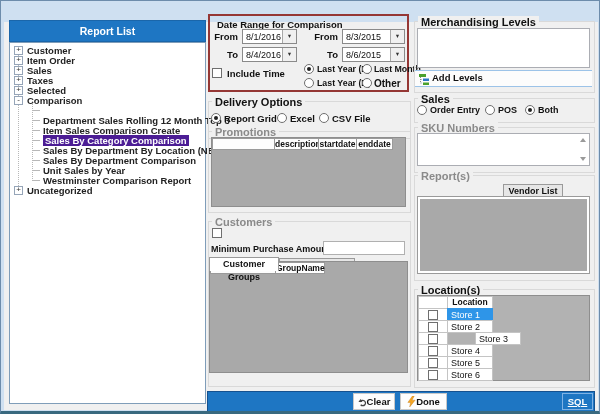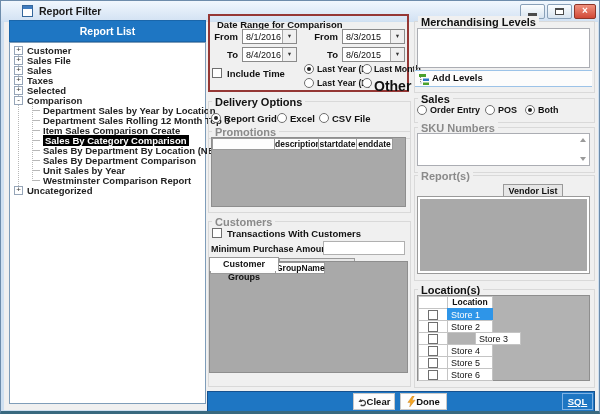--- a/index.html
+++ b/index.html
@@ -14,21 +14,21 @@
   .minglyph{position:absolute;left:7px;top:8px;width:9px;height:3px;background:#4a4a4a;}
   .maxglyph{position:absolute;left:7px;top:3px;width:9px;height:7px;border:1px solid #4a4a4a;border-top:2px solid #4a4a4a;box-sizing:border-box;background:#fff;}
   .client{left:3px;top:21px;width:594px;height:388px;background:#f0f0f0;}
   
   .rl-header{left:8px;top:19px;width:197px;height:22px;background:#1e76c3;border:1px solid #1a66aa;box-sizing:border-box;color:#fff;font-size:10.5px;font-weight:bold;text-align:center;line-height:20px;}
   .treebox{left:8px;top:41px;width:197px;height:362px;background:#fff;border:1px solid #7f9db9;box-sizing:border-box;}
   .ti{position:absolute;font-size:9.5px;font-weight:bold;color:#222;white-space:nowrap;}
   .exp{position:absolute;width:9px;height:9px;border:1px solid #96a5b8;background:#fff;box-sizing:border-box;font-size:8px;line-height:6px;text-align:center;color:#333;font-weight:normal;}
   .dash{position:absolute;width:8px;height:1px;background:#b8b8b8;}
   .vline{position:absolute;width:0;border-left:1px dotted #b8b8b8;}
-  .sel-item{background:#000000;color:#fff;padding:0 2px;}
+  .sel-item{background:#4c1d95;color:#fff;padding:0 2px;}
   
   .gbox{position:absolute;border:1px solid #d9d9d9;}
   .glabel{position:absolute;font-size:11px;font-weight:bold;color:#111;background:#f0f0f0;padding:0 3px;white-space:nowrap;}
   .gray{color:#8a8a8a;}
   .lbl{position:absolute;font-size:9.5px;font-weight:bold;color:#111;white-space:nowrap;}
   .redbox{position:absolute;border:2px solid #953735;box-sizing:border-box;}
   
   .rd{position:absolute;width:10px;height:10px;border:1px solid #6f6f6f;border-radius:50%;background:#fff;box-sizing:border-box;}
   .rd.sel::after{content:"";position:absolute;left:2px;top:2px;width:4px;height:4px;border-radius:50%;background:#222;}
   .cb{position:absolute;width:10px;height:10px;border:1px solid #6f6f6f;background:#fff;box-sizing:border-box;}
@@ -53,55 +53,43 @@
   .footer{left:206px;top:390px;width:388px;height:21px;background:#1e76c3;border:1px solid #15518f;box-sizing:border-box;}
   .fbtn{position:absolute;top:2px;height:17px;background:#fdfdfd;border:1px solid #c8c8c8;box-sizing:border-box;font-size:9.5px;font-weight:bold;color:#111;text-align:center;line-height:15px;}
   .sqlbtn{position:absolute;top:2px;height:17px;border:1px solid #7fb2e5;box-sizing:border-box;font-size:9.5px;font-weight:bold;color:#fff;text-decoration:underline;text-align:center;line-height:15px;}
   .icon-inline{display:inline-block;vertical-align:-2px;}
 </style>
 </head>
 <body>
 
 <div class="win">
 
-  <div class="a titlebar">
-    <div class="a title-ico"></div>
-    <div class="a title-txt">Report Filter</div>
-    <div class="a wbtn" style="left:519px;width:25px;">
-        <span class="minglyph"></span>
-      </div>
-    <div class="a wbtn" style="left:546px;width:25px;">
-        <span class="maxglyph"></span>
-      </div>
-    <div class="a wbtn close" style="left:573px;width:22px;"><span>×</span></div>
-  </div>
 
   <div class="a client"></div>
 
   <div class="a rl-header">Report List</div>
   <div class="a treebox"></div>
 
   <div class="a vline" style="left:17px;top:50px;height:139px;"></div>
   <div class="a vline" style="left:31px;top:100px;height:78px;"></div>
 
   <div class="exp" style="left:13px;top:45px;">+</div>
   <div class="ti" style="left:26px;top:44px;">Customer</div>
   <div class="exp" style="left:13px;top:55px;">+</div>
-  <div class="ti" style="left:26px;top:54px;">Sales File</div>
+  <div class="ti" style="left:26px;top:54px;">Item Order</div>
   <div class="exp" style="left:13px;top:65px;">+</div>
   <div class="ti" style="left:26px;top:64px;">Sales</div>
   <div class="exp" style="left:13px;top:75px;">+</div>
   <div class="ti" style="left:26px;top:74px;">Taxes</div>
   <div class="exp" style="left:13px;top:85px;">+</div>
   <div class="ti" style="left:26px;top:84px;">Selected</div>
   <div class="exp" style="left:13px;top:95px;">-</div>
   <div class="ti" style="left:26px;top:94px;">Comparison</div>
 
   <div class="dash" style="left:31px;top:109px;"></div>
-  <div class="ti" style="left:42px;top:104px;">Department Sales by Year by Location</div>
   <div class="dash" style="left:31px;top:119px;"></div>
   <div class="ti" style="left:42px;top:114px;">Department Sales Rolling 12 Month Top 3</div>
   <div class="dash" style="left:31px;top:129px;"></div>
   <div class="ti" style="left:42px;top:124px;">Item Sales Comparison Create</div>
   <div class="dash" style="left:31px;top:139px;"></div>
   <div class="ti" style="left:42px;top:134px;"><span class="sel-item">Sales By Category Comparison</span></div>
   <div class="dash" style="left:31px;top:149px;"></div>
   <div class="ti" style="left:42px;top:144px;">Sales By Department By Location (NEW)</div>
   <div class="dash" style="left:31px;top:159px;"></div>
   <div class="ti" style="left:42px;top:154px;">Sales By Department Comparison</div>
@@ -139,21 +127,21 @@
   <span class="cb" style="left:211px;top:67px;"></span>
   <div class="lbl" style="left:226px;top:67px;">Include Time</div>
 
   <span class="rd sel" style="left:303px;top:63px;"></span>
   <div class="lbl" style="left:316px;top:63px;font-size:8.8px;">Last Year (P)</div>
   <span class="rd" style="left:361px;top:63px;"></span>
   <div class="lbl" style="left:373px;top:63px;font-size:8.8px;">Last Month</div>
   <span class="rd" style="left:303px;top:77px;"></span>
   <div class="lbl" style="left:316px;top:77px;font-size:8.8px;">Last Year (D)</div>
   <span class="rd" style="left:361px;top:77px;"></span>
-  <div class="lbl" style="left:373px;top:77px;font-size:14px;">Other</div>
+  <div class="lbl" style="left:373px;top:77px;font-size:10px;">Other</div>
 
   <div class="gbox" style="left:207px;top:100px;width:201px;height:36px;">
     <div class="glabel" style="left:3px;top:-6px;">Delivery Options</div>
   </div>
   <span class="rd sel" style="left:210px;top:112px;"></span>
   <div class="lbl" style="left:223px;top:112px;">Report Grid</div>
   <span class="rd" style="left:276px;top:112px;"></span>
   <div class="lbl" style="left:289px;top:112px;">Excel</div>
   <span class="rd" style="left:318px;top:112px;"></span>
   <div class="lbl" style="left:331px;top:112px;">CSV File</div>
@@ -165,21 +153,20 @@
     <div class="hcell" style="left:0;width:63px;"></div>
     <div class="hcell" style="left:62px;width:45px;">description</div>
     <div class="hcell" style="left:106px;width:39px;">startdate</div>
     <div class="hcell" style="left:144px;width:37px;">enddate</div>
   </div>
 
   <div class="gbox" style="left:207px;top:220px;width:201px;height:164px;">
     <div class="glabel gray" style="left:3px;top:-6px;">Customers</div>
   </div>
   <span class="cb" style="left:211px;top:227px;"></span>
-  <div class="lbl" style="left:226px;top:227px;">Transactions With Customers</div>
   <div class="lbl gray" style="left:210px;top:243px;font-size:9px;">Minimum Purchase Amount</div>
   <input class="inputbox" style="left: 322px; top: 240px; width: 82px; height: 14px;" value="">
   <div class="tab active" style="left:208px;top:256px;width:70px;">Customer Groups</div>
   <div class="tab inactive" style="left:278px;top:257px;width:76px;">Customer Numbers</div>
   <div class="grid" style="left:208px;top:260px;width:199px;height:112px;">
     <div class="hcell" style="left:0;width:66px;"></div>
     <div class="hcell" style="left:65px;width:50px;">GroupName</div>
   </div>
 
   <div class="gbox" style="left:413px;top:20px;width:179px;height:70px;">

